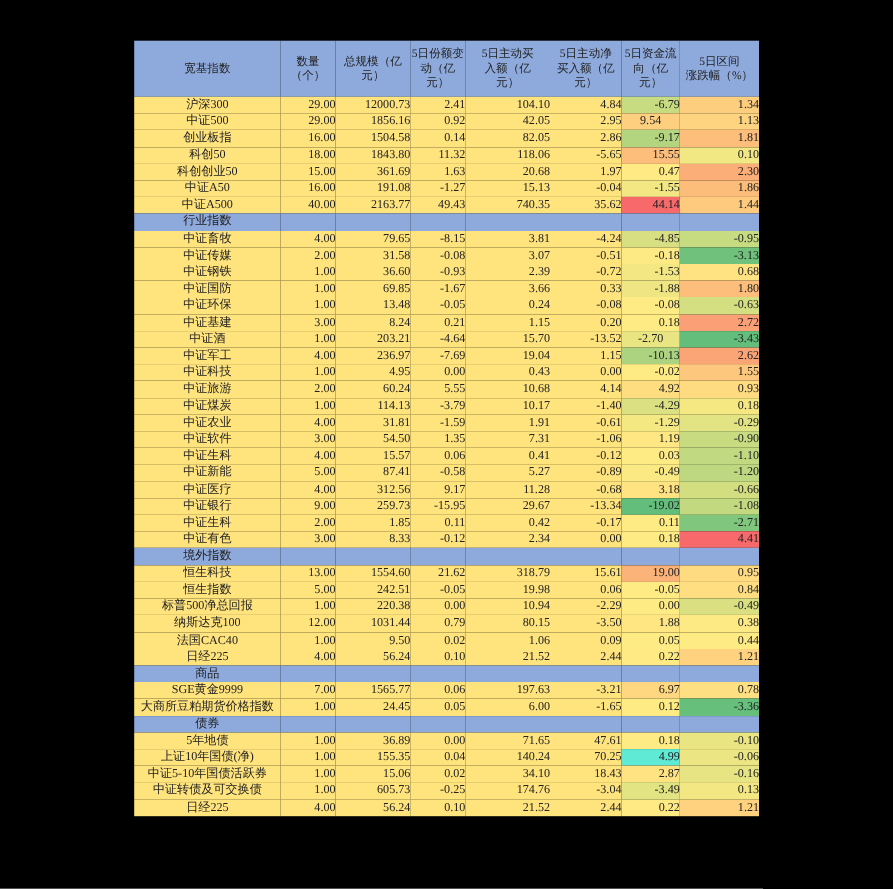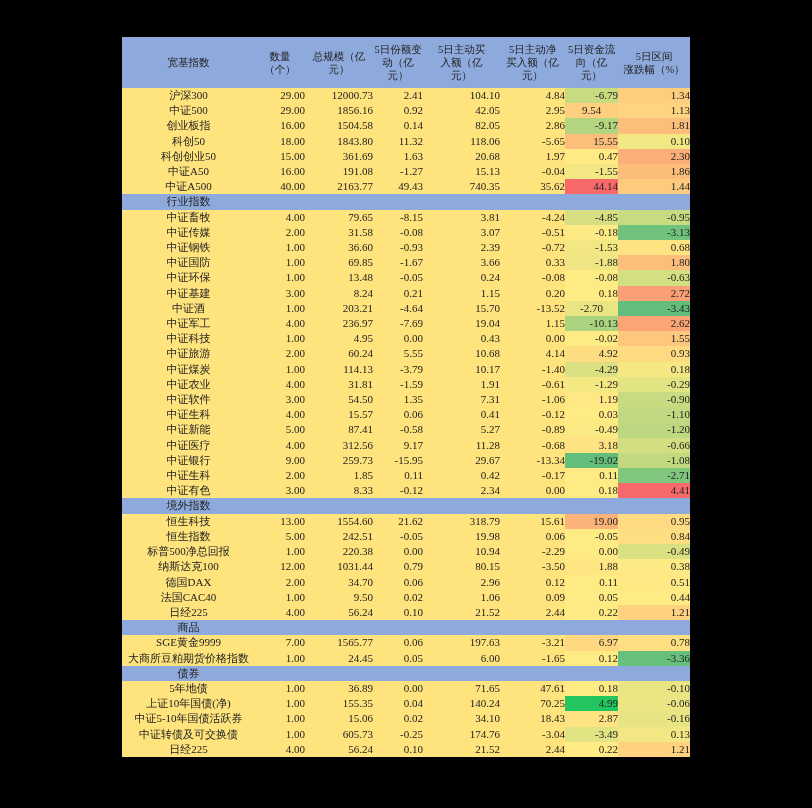--- a/index.html
+++ b/index.html
@@ -384,30 +384,20 @@
           <td class="name">纳斯达克100</td>
           <td class="num">12.00</td>
           <td class="num">1031.44</td>
           <td class="num">0.79</td>
           <td class="num">80.15</td>
           <td class="num">-3.50</td>
           <td class="num" style="background: rgb(255, 230, 131);">1.88</td>
           <td class="num" style="background: rgb(253, 234, 132);">0.38</td>
         </tr>
         <tr>
-          <td class="name">德国DAX</td>
-          <td class="num">2.00</td>
-          <td class="num">34.70</td>
-          <td class="num">0.06</td>
-          <td class="num">2.96</td>
-          <td class="num">0.12</td>
-          <td class="num" style="background: rgb(255, 235, 132);">0.11</td>
-          <td class="num" style="background: rgb(255, 233, 132);">0.51</td>
-        </tr>
-        <tr>
           <td class="name">法国CAC40</td>
           <td class="num">1.00</td>
           <td class="num">9.50</td>
           <td class="num">0.02</td>
           <td class="num">1.06</td>
           <td class="num">0.09</td>
           <td class="num" style="background: rgb(255, 235, 132);">0.05</td>
           <td class="num" style="background: rgb(255, 235, 132);">0.44</td>
         </tr>
         <tr>
@@ -470,21 +460,21 @@
           <td class="num" style="background: rgb(255, 235, 132);">0.18</td>
           <td class="num" style="background: rgb(233, 229, 131);">-0.10</td>
         </tr>
         <tr>
           <td class="name">上证10年国债(净)</td>
           <td class="num">1.00</td>
           <td class="num">155.35</td>
           <td class="num">0.04</td>
           <td class="num">140.24</td>
           <td class="num">70.25</td>
-          <td class="num" style="background: #22c55e;">4.99</td>
+          <td class="num" style="background: #5eead4;">4.99</td>
           <td class="num" style="background: rgb(235, 229, 131);">-0.06</td>
         </tr>
         <tr>
           <td class="name">中证5-10年国债活跃券</td>
           <td class="num">1.00</td>
           <td class="num">15.06</td>
           <td class="num">0.02</td>
           <td class="num">34.10</td>
           <td class="num">18.43</td>
           <td class="num" style="background: rgb(255, 227, 130);">2.87</td>

